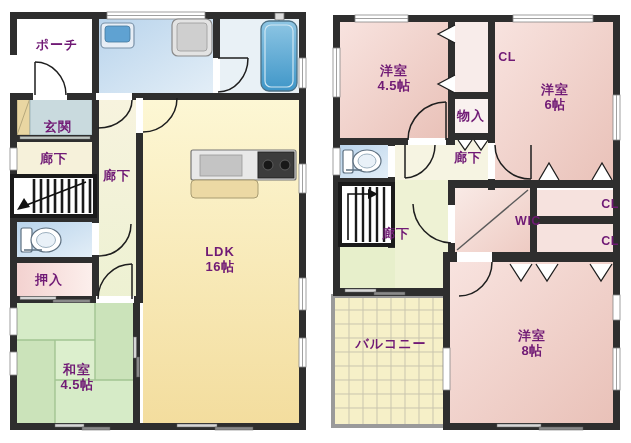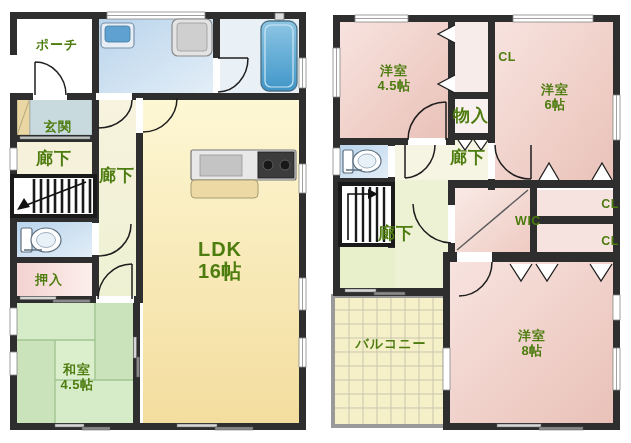--- a/index.html
+++ b/index.html
@@ -1,22 +1,22 @@
 <!DOCTYPE html>
 <html><head>
 <meta charset="utf-8">
 <style>
   html,body{margin:0;padding:0;background:#fff;}
   .stage{position:relative;width:631px;height:443px;background:#fff;overflow:hidden;
          font-family:"Liberation Sans",sans-serif;}
   .lbl{position:absolute;transform:translate(-50%,-50%);font-weight:700;font-size:13px;
-       color:#4d7c0f;white-space:nowrap;text-align:center;line-height:1.12;letter-spacing:1px;}
+       color:#701a75;white-space:nowrap;text-align:center;line-height:1.12;letter-spacing:1px;}
   .lbl .l2{display:block;letter-spacing:0.5px;}
-  .sm{font-size:17px;}
-  .big{font-size:20px;}
+  .sm{font-size:13px;}
+  .big{font-size:13px;}
   .cl{font-size:12.5px;letter-spacing:0.5px;margin-left:36px;}
   .wm{position:absolute;left:142px;top:203px;font-weight:700;font-size:33px;
       color:rgba(186,186,186,0.5);letter-spacing:11px;}
   svg{position:absolute;left:0;top:0;}
 </style>
 </head>
 <body>
 
 <div class="stage">
 <svg width="631" height="443" viewBox="0 0 631 443">

